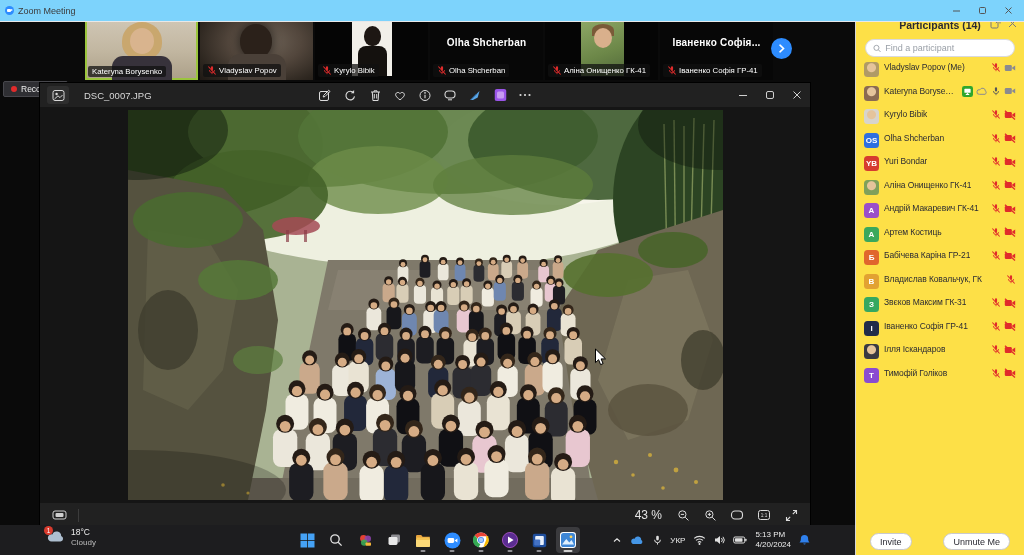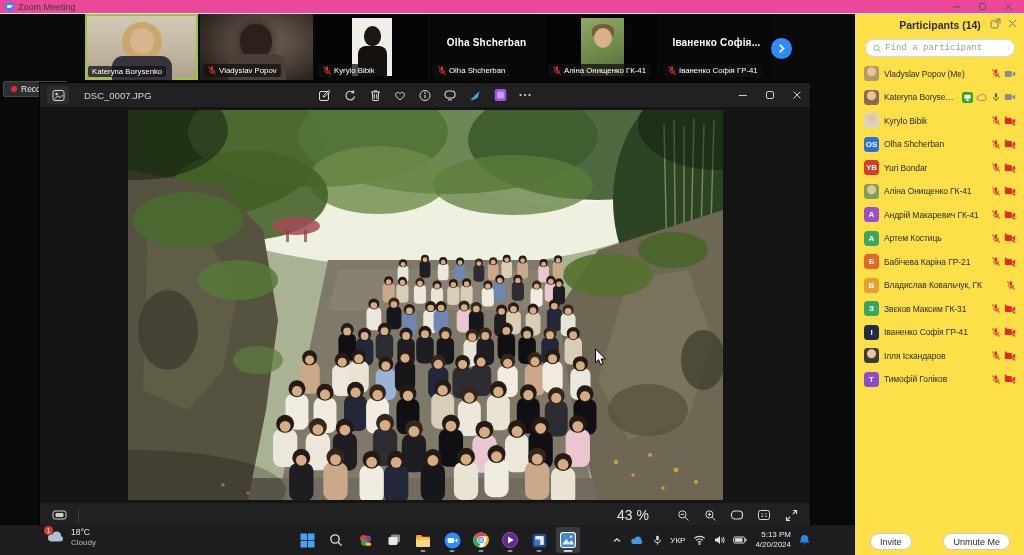--- a/index.html
+++ b/index.html
@@ -1,20 +1,20 @@
 <!DOCTYPE html>
 <html><head>
 <meta charset="utf-8">
 <style>
   *{margin:0;padding:0;box-sizing:border-box}
   body{font-family:"Liberation Sans",sans-serif;background:#333}
   .screen{position:relative;width:1024px;height:555px;background:#070707;overflow:hidden}
 
   
-  .titlebar{position:absolute;left:0;top:0;width:1024px;height:14px;background:#ec4899;display:flex;align-items:center;gap:4px;padding:0 5px;z-index:40;border-bottom:1px solid #e8e8e8}
+  .titlebar{position:absolute;left:0;top:0;width:1024px;height:22px;background:#7dd3fc;display:flex;align-items:center;gap:4px;padding:0 5px;z-index:40;border-bottom:1px solid #e8e8e8}
   .zlogo{width:9px;height:9px;border-radius:50%;background:#2D8CFF;position:relative;flex:none}
   .zlogo::after{content:"";position:absolute;left:2px;top:3px;width:3.5px;height:3.2px;background:#fff;border-radius:1px}
   .zlogo::before{content:"";position:absolute;right:1.2px;top:3.2px;border-left:2.2px solid #fff;border-top:1.6px solid transparent;border-bottom:1.6px solid transparent}
   .tb-title{font-size:9px;color:#3c3c3c}
   .tb-controls{margin-left:auto;display:flex;gap:17px;padding-right:6px;align-items:center}
   .tb-controls svg{display:block}
 
   
   .meeting{position:absolute;left:0;top:14px;width:856px;height:511px;background:#0a0a0a}
 
@@ -56,37 +56,37 @@
   .p-filename{margin-left:15px;font-size:9.5px;color:#d8d8d8}
   .p-toolbar{position:absolute;left:50%;transform:translateX(-50%);display:flex;align-items:center;gap:2px}
   .pt-icon{width:23px;height:18px;display:flex;align-items:center;justify-content:center;border-radius:3px;cursor:pointer}
   .p-winctl{margin-left:auto;display:flex;align-items:center}
   .p-winctl .wc{width:27px;height:24px;display:flex;align-items:center;justify-content:center;cursor:pointer}
   .p-canvas{position:absolute;top:24px;bottom:24px;left:0;right:0;display:flex;align-items:center;justify-content:center;background:#151515}
   .photo{width:595px;height:390px;flex:none}
   .p-bottombar{position:absolute;bottom:0;left:0;right:0;height:24px;background:#212121;display:flex;align-items:center;padding:0 10px}
   .pb-sep{width:1px;height:13px;background:#3c3c3c;margin-left:10px}
   .pb-right{margin-left:auto;display:flex;align-items:center;gap:9px}
-  .pb-zoom{font-size:14px;color:#e4e4e4;margin-right:16px}
+  .pb-zoom{font-size:12px;color:#e4e4e4;margin-right:3px}
   .pb-icon{width:18px;height:18px;display:flex;align-items:center;justify-content:center;cursor:pointer}
 
   
   .cursor{position:absolute;left:594px;top:334px;z-index:50;pointer-events:none}
 
   
   .panel{position:absolute;left:855px;top:14px;width:169px;height:541px;background:#fde047;border-left:1px solid #d6d6d6;z-index:20}
   .panel-header{position:relative;height:21px;display:flex;align-items:center;justify-content:center}
   .panel-title{font-size:10.5px;font-weight:bold;color:#2b2b33}
   .ph-icons{position:absolute;right:7px;top:4px;display:flex;gap:7px;align-items:center}
   .ph-icons .pic{cursor:pointer;display:flex}
   .search-wrap{margin:4px 9px 5px;height:18px;border:1px solid #d9d9de;border-radius:10px;display:flex;align-items:center;padding:0 7px;gap:4px;background:#fff}
-  .search-wrap input{border:none;outline:none;width:100%;font-size:9px;color:#3a3a44;font-family:Liberation Mono, monospace}
+  .search-wrap input{border:none;outline:none;width:100%;font-size:9px;color:#3a3a44;font-family:Liberation Sans, sans-serif}
   .search-wrap input::placeholder{color:#9aa0a8}
   .plist{display:flex;flex-direction:column}
-  .p-row{height:23.5px;display:flex;align-items:center;padding:0 8px;gap:5px;cursor:pointer}
+  .p-row{height:23.5px;display:flex;align-items:flex-start;padding:0 8px;gap:5px;cursor:pointer}
   .p-avatar{width:15px;height:15px;border-radius:3.5px;flex:none;display:flex;align-items:center;justify-content:center;font-size:8px;font-weight:bold;color:#fff;overflow:hidden}
   .p-name{font-size:8.5px;color:#2b2b33;white-space:nowrap;overflow:hidden;text-overflow:ellipsis;letter-spacing:-.1px}
   .p-icons{margin-left:auto;display:flex;align-items:center;gap:3px;flex:none}
   .panel-footer{position:absolute;bottom:5px;left:0;right:0;display:flex;justify-content:space-between;padding:0 14px}
   .pf-btn{background:#fff;border:1px solid #c9c9ce;border-radius:9px;padding:2.5px 9px;font-size:9px;color:#2b2b33;cursor:pointer;font-family:"Liberation Sans",sans-serif}
 
   
   .tbar{position:absolute;left:0;top:525px;width:856px;height:30px;background:#1d1d1f;z-index:10}
   .weather{position:absolute;left:46px;top:3px;display:flex;align-items:center;gap:5px;cursor:pointer}
   .w-icn{position:relative;width:20px;height:18px}
@@ -95,21 +95,21 @@
   .w-temp{font-size:8.5px;color:#ececec}
   .w-cond{font-size:8px;color:#bdbdbd}
   .apps{position:absolute;left:295px;top:2px;display:flex;gap:5px}
   .app{width:24px;height:26px;display:flex;align-items:center;justify-content:center;border-radius:4px;position:relative;cursor:pointer}
   .app.active{background:#3b3b3e}
   .run-dot{position:absolute;bottom:1px;left:50%;transform:translateX(-50%);width:5px;height:2.5px;border-radius:2px;background:#8f8f94}
   .app.active .run-dot{width:9px;background:#cfcfcf}
   .tray{position:absolute;right:46px;top:0;height:30px;display:flex;align-items:center;gap:8px}
   .tray .ti{display:flex;align-items:center;cursor:pointer}
   .lang{font-size:8px;color:#ececec;cursor:pointer}
-  .clock{font-size:8px;color:#ececec;text-align:right;line-height:1.2;cursor:pointer}
+  .clock{font-size:8px;color:#ececec;text-align:left;line-height:1.2;cursor:pointer}
 </style>
 </head>
 <body>
 
 <div class="screen">
 
   <div class="titlebar">
     <span class="zlogo"></span>
     <span class="tb-title">Zoom Meeting</span>
     <span class="tb-controls">

